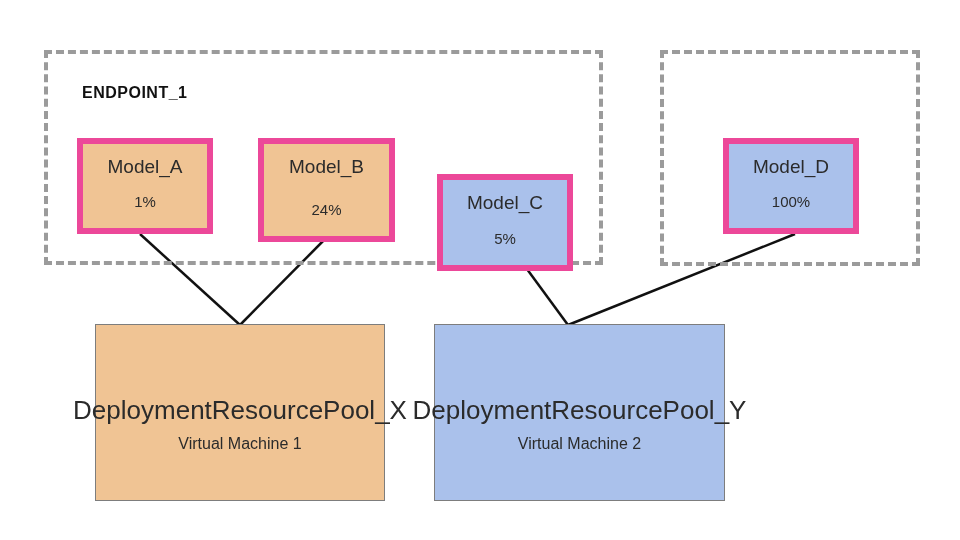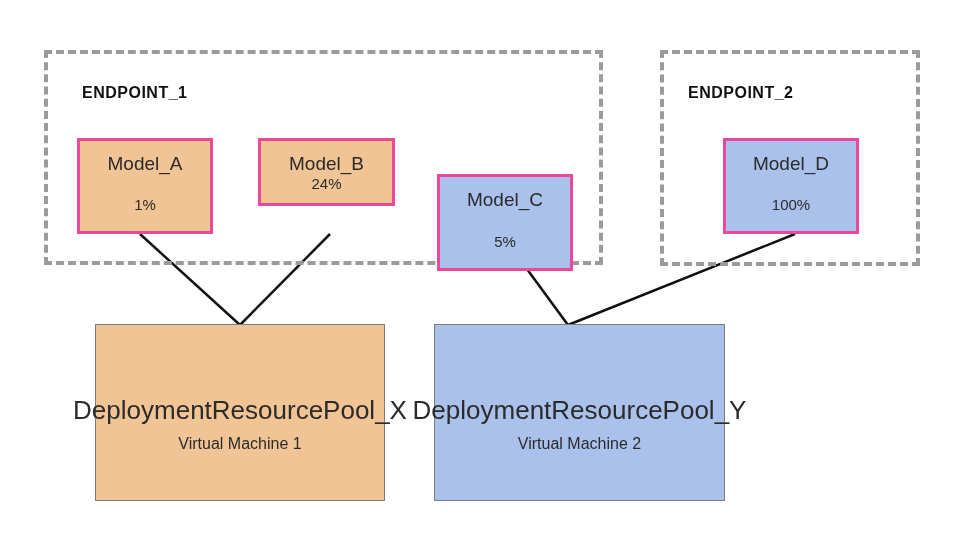--- a/index.html
+++ b/index.html
@@ -31,30 +31,30 @@
     font-size: 16px;
     font-weight: bold;
     color: #111111;
     letter-spacing: 0.5px;
     z-index: 3;
   }
   #endpoint-1-label { left: 82px; top: 84px; }
   #endpoint-2-label { left: 688px; top: 84px; }
   .model-box {
     position: absolute;
-    border: 3px solid #ec4899;
+    border: 6px solid #ec4899;
     display: flex;
     flex-direction: column;
     align-items: center;
     justify-content: space-between;
     padding: 12px 4px 18px 4px;
     z-index: 3;
   }
   #model-a { left: 77px;  top: 138px; width: 136px; height: 96px; }
-  #model-b { left: 258px; top: 138px; width: 137px; height: 68px; }
+  #model-b { left: 258px; top: 138px; width: 137px; height: 104px; }
   #model-c { left: 437px; top: 138px; width: 136px; height: 97px; }
   #model-d { left: 723px; top: 138px; width: 136px; height: 96px; }
   .model-name {
     font-size: 19px;
     color: #2b2b2b;
   }
   .model-traffic {
     font-size: 15px;
     color: #2b2b2b;
   }
@@ -89,21 +89,20 @@
     <line x1="140" y1="234" x2="240" y2="325" stroke="#111111" stroke-width="2.5"></line>
     <line x1="330" y1="234" x2="240" y2="325" stroke="#111111" stroke-width="2.5"></line>
     <line x1="502" y1="235" x2="568" y2="325" stroke="#111111" stroke-width="2.5"></line>
     <line x1="795" y1="234" x2="568" y2="325" stroke="#111111" stroke-width="2.5"></line>
   </svg>
 
   <div id="endpoint-1" class="endpoint"></div>
   <div id="endpoint-2" class="endpoint"></div>
 
   <div id="endpoint-1-label" class="endpoint-label">ENDPOINT_1</div>
-  <div id="endpoint-2-label" class="endpoint-label">ENDPOINT_2</div>
 
   <div id="model-a" class="model-box" style="background: rgb(240, 196, 148);">
     <div class="model-name">Model_A</div>
     <div class="model-traffic">1%</div>
   </div>
 
   <div id="model-b" class="model-box" style="background: rgb(240, 196, 148);">
     <div class="model-name">Model_B</div>
     <div class="model-traffic">24%</div>
   </div>

